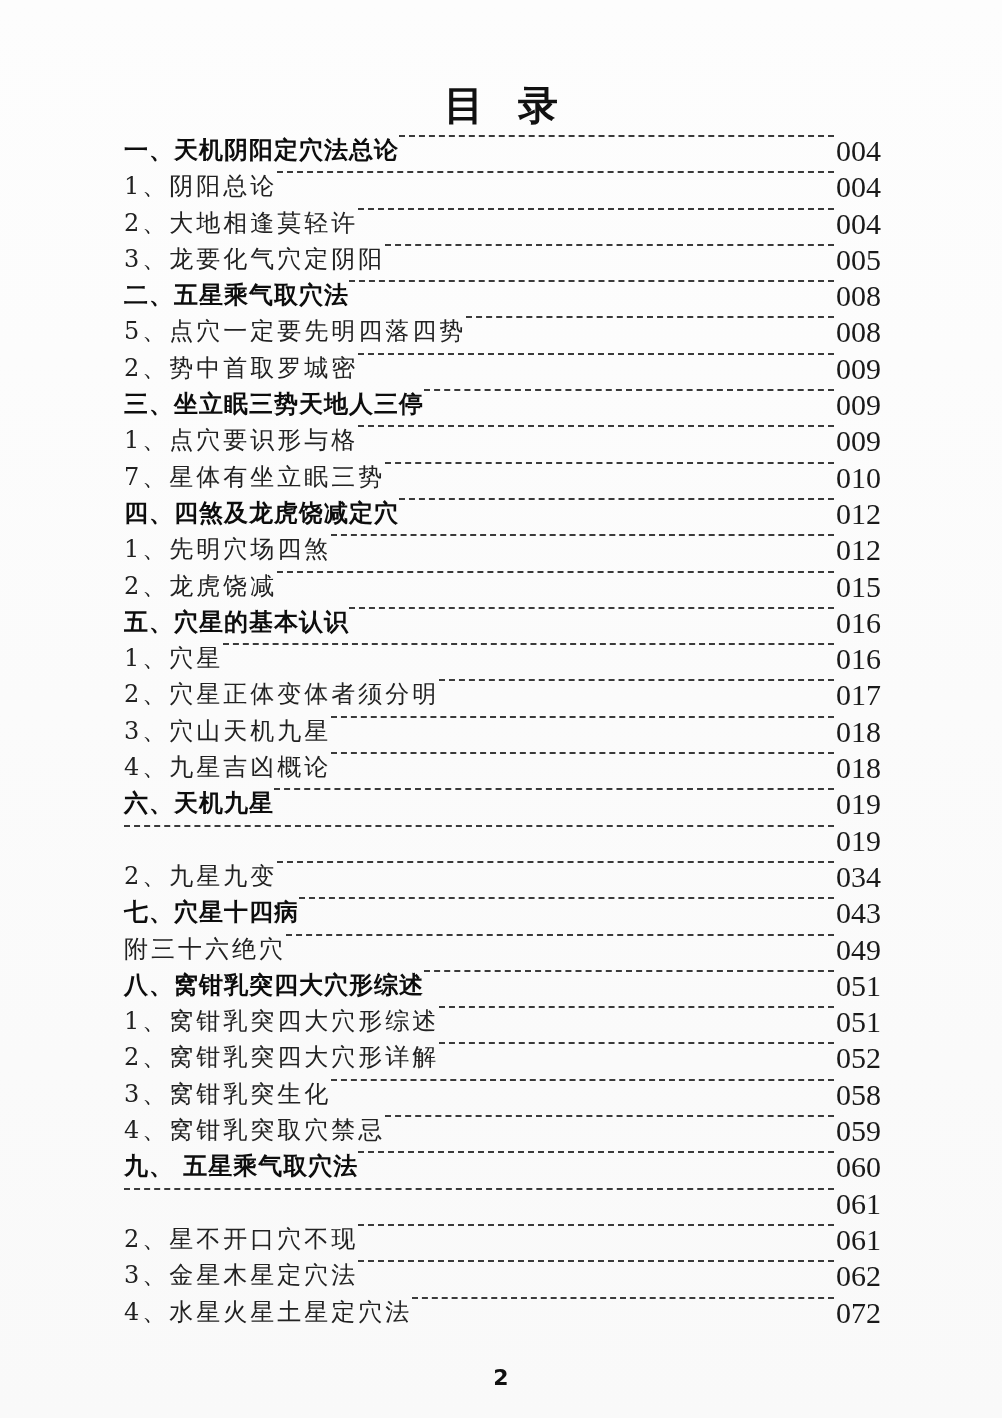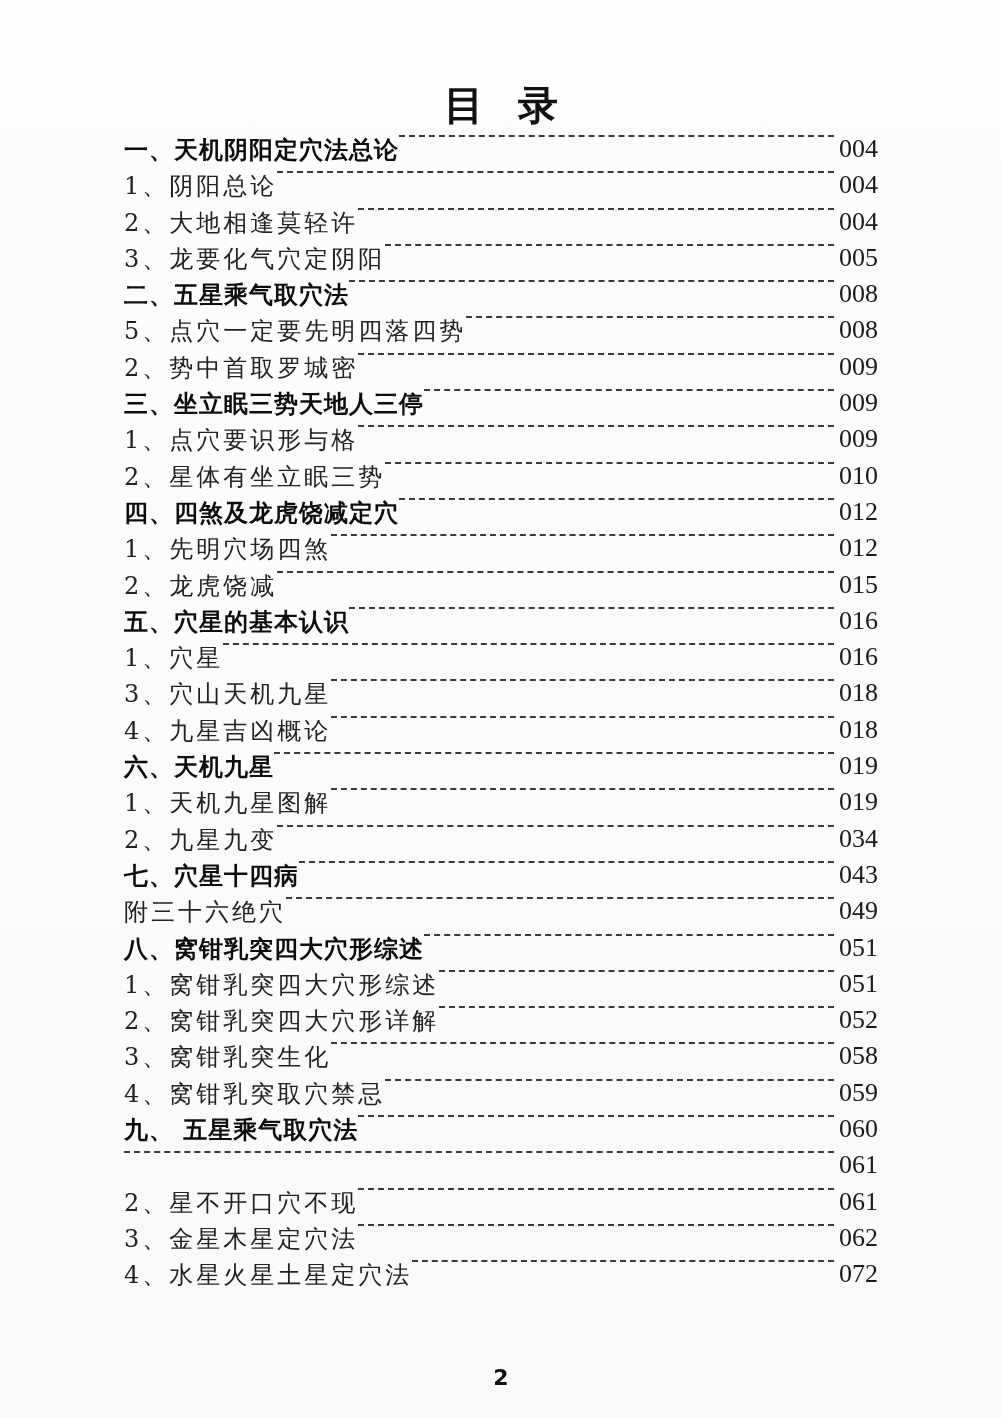--- a/index.html
+++ b/index.html
@@ -63,21 +63,21 @@
       flex: 1 1 auto;
       height: 0;
       border-bottom: 2px dashed #3a3a3a;
       margin: 0 2px 0 0;
       position: relative;
       top: 1px;
     }
     .toc-row .page-num {
       flex: 0 0 auto;
       font-family: "Liberation Serif", "DejaVu Serif", serif;
-      font-size: 26px;
+      font-size: 30px;
       color: #1a1a1a;
       width: 42px;
       text-align: right;
     }
     .footer-page {
       position: absolute;
       top: 1365px;
       left: 0;
       width: 1002px;
       text-align: center;
@@ -133,21 +133,21 @@
         <span class="label">三、坐立眠三势天地人三停</span>
         <span class="leader"></span>
         <span class="page-num">009</span>
       </div>
     <div class="toc-row section">
         <span class="label">1、点穴要识形与格</span>
         <span class="leader"></span>
         <span class="page-num">009</span>
       </div>
     <div class="toc-row section">
-        <span class="label">2、星体有坐立眠三势</span>
+        <span class="label">7、星体有坐立眠三势</span>
         <span class="leader"></span>
         <span class="page-num">010</span>
       </div>
     <div class="toc-row chapter">
         <span class="label">四、四煞及龙虎饶减定穴</span>
         <span class="leader"></span>
         <span class="page-num">012</span>
       </div>
     <div class="toc-row section">
         <span class="label">1、先明穴场四煞</span>
@@ -163,36 +163,40 @@
         <span class="label">五、穴星的基本认识</span>
         <span class="leader"></span>
         <span class="page-num">016</span>
       </div>
     <div class="toc-row section">
         <span class="label">1、穴星</span>
         <span class="leader"></span>
         <span class="page-num">016</span>
       </div>
     <div class="toc-row section">
+        <span class="label">2、穴星正体变体者须分明</span>
+        <span class="leader"></span>
+        <span class="page-num">017</span>
+      </div>
+    <div class="toc-row section">
         <span class="label">3、穴山天机九星</span>
         <span class="leader"></span>
         <span class="page-num">018</span>
       </div>
     <div class="toc-row section">
         <span class="label">4、九星吉凶概论</span>
         <span class="leader"></span>
         <span class="page-num">018</span>
       </div>
     <div class="toc-row chapter">
         <span class="label">六、天机九星</span>
         <span class="leader"></span>
         <span class="page-num">019</span>
       </div>
     <div class="toc-row section">
-        <span class="label">1、天机九星图解</span>
         <span class="leader"></span>
         <span class="page-num">019</span>
       </div>
     <div class="toc-row section">
         <span class="label">2、九星九变</span>
         <span class="leader"></span>
         <span class="page-num">034</span>
       </div>
     <div class="toc-row chapter">
         <span class="label">七、穴星十四病</span>

